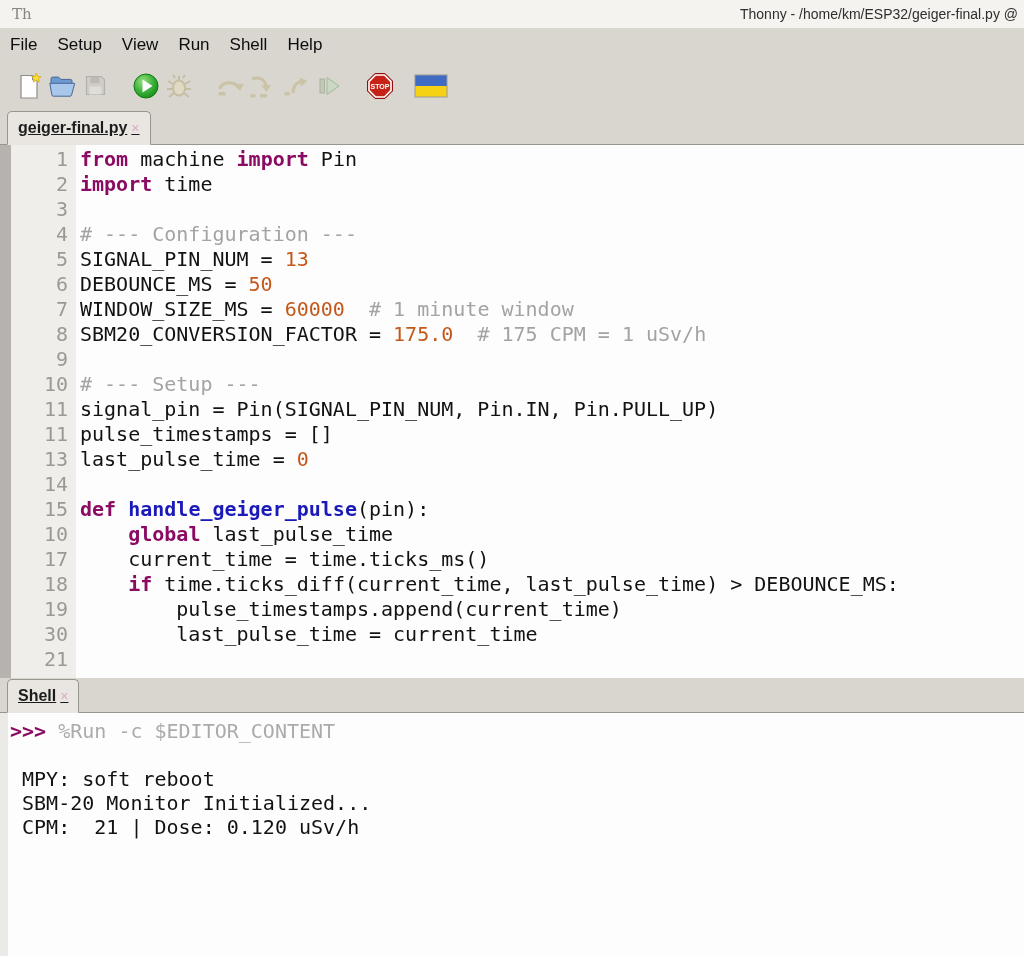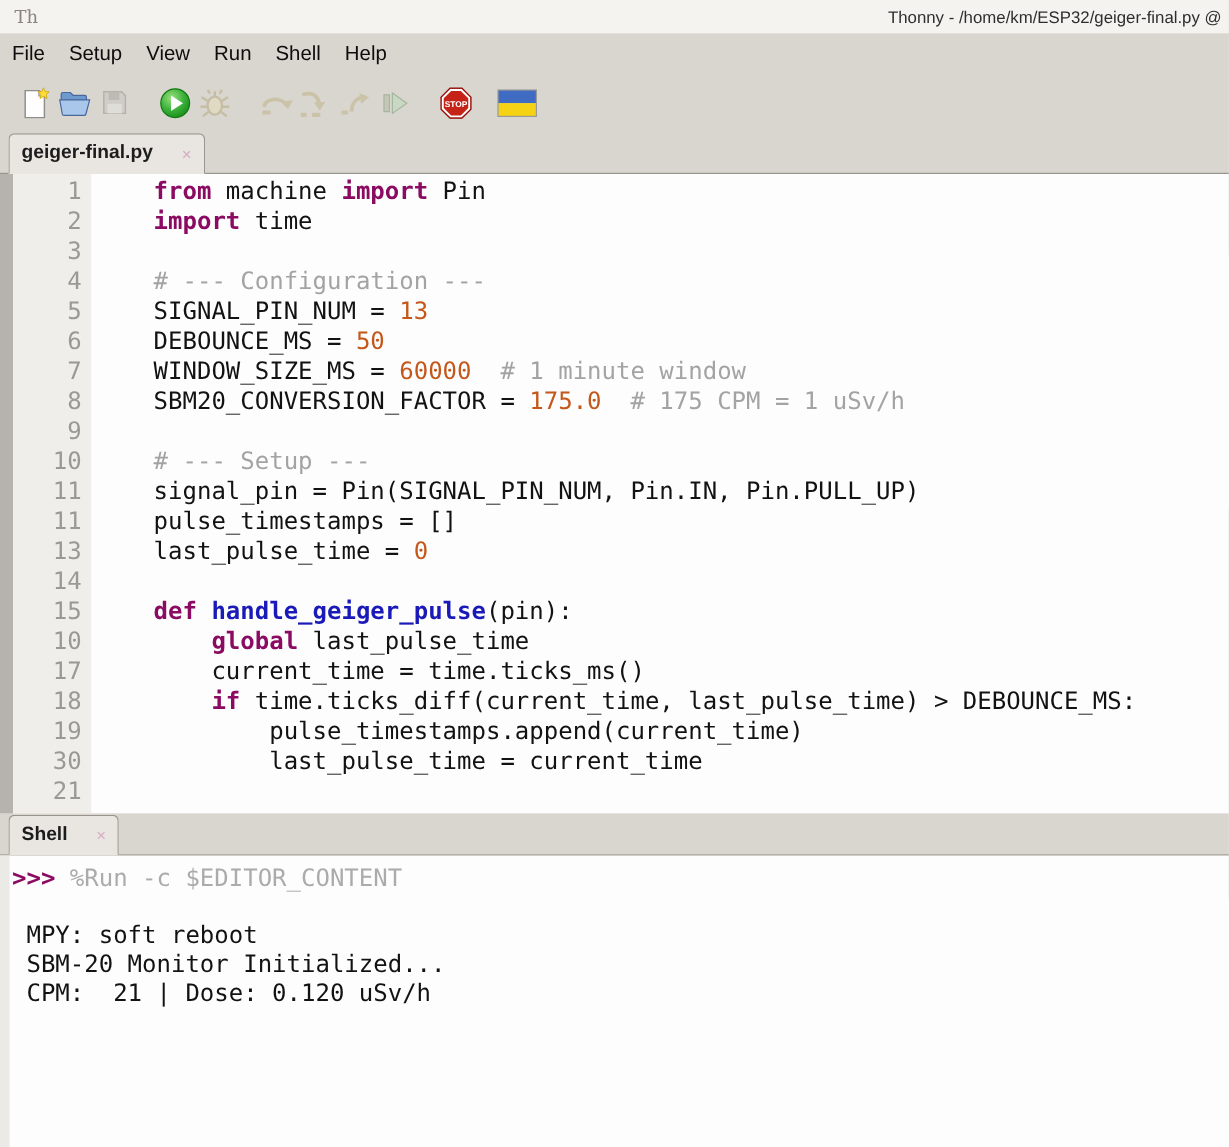--- a/index.html
+++ b/index.html
@@ -26,35 +26,35 @@
   .tb-btn { border: none; background: transparent; padding: 0; width: 30px; height: 32px;
             display: flex; align-items: center; justify-content: center; cursor: pointer; }
   .tb-btn.disabled { cursor: default; }
   .tb-btn span { display: flex; }
 
   
   .tabstrip { height: 35px; background: #d9d5cf; display: flex; align-items: flex-end;
               padding-left: 7px; border-bottom: 1px solid #98958f; flex: none; }
   .tab { height: 30px; margin-bottom: -1px; background: #e9e6e1;
          border: 1px solid #98958f; border-bottom: 1px solid #e9e6e1;
-         border-radius: 5px 5px 0 0; display: flex; align-items: center; gap: 24px;
-         padding: 16px 10px; font-size: 16px; font-weight: 600; color: #1c1c1c; cursor: default; }
+         border-radius: 5px 5px 0 0; display: flex; align-items: center; gap: 4px;
+         padding: 16px 10px; font-size: 16px; font-weight: 600; color: #1c1c1c; cursor: default; text-decoration: underline; }
   .tab .close { color: #d9abc6; font-size: 14px; font-weight: 400; cursor: pointer; }
 
   
   .editor { height: 533px; display: flex; background: #fdfdfd; flex: none; }
   .sash { width: 11px; background: #b6b3ae; flex: none; }
   .gutter { width: 65px; background: #f0eeea; padding: 2px 8px 0 0; text-align: right;
             color: #9b9995; font: 20px/25px "DejaVu Sans Mono", "Liberation Mono", monospace;
             flex: none; }
   .ln { height: 25px; }
   .codecol { flex: 1; padding: 2px 0 0 4px;
              font: 20px/25px "DejaVu Sans Mono", "Liberation Mono", monospace;
              white-space: pre; color: #121212; overflow: hidden; }
-  .code-line { min-height: 25px; margin-left: 48px; }
+  .code-line { min-height: 25px; }
   .tok-kw  { color: #8b0b63; font-weight: bold; }
   .tok-def { color: #1a1ab8; font-weight: bold; }
   .tok-num { color: #c4571a; }
   .tok-com { color: #a3a3a3; }
   .tok-code{ color: #121212; }
 
   
   .shellstrip { height: 35px; }
   .shell { height: 243px; background: #fdfdfd; display: flex; flex: none; }
   .shell-sash { width: 8px; background: #eceae6; flex: none; }

